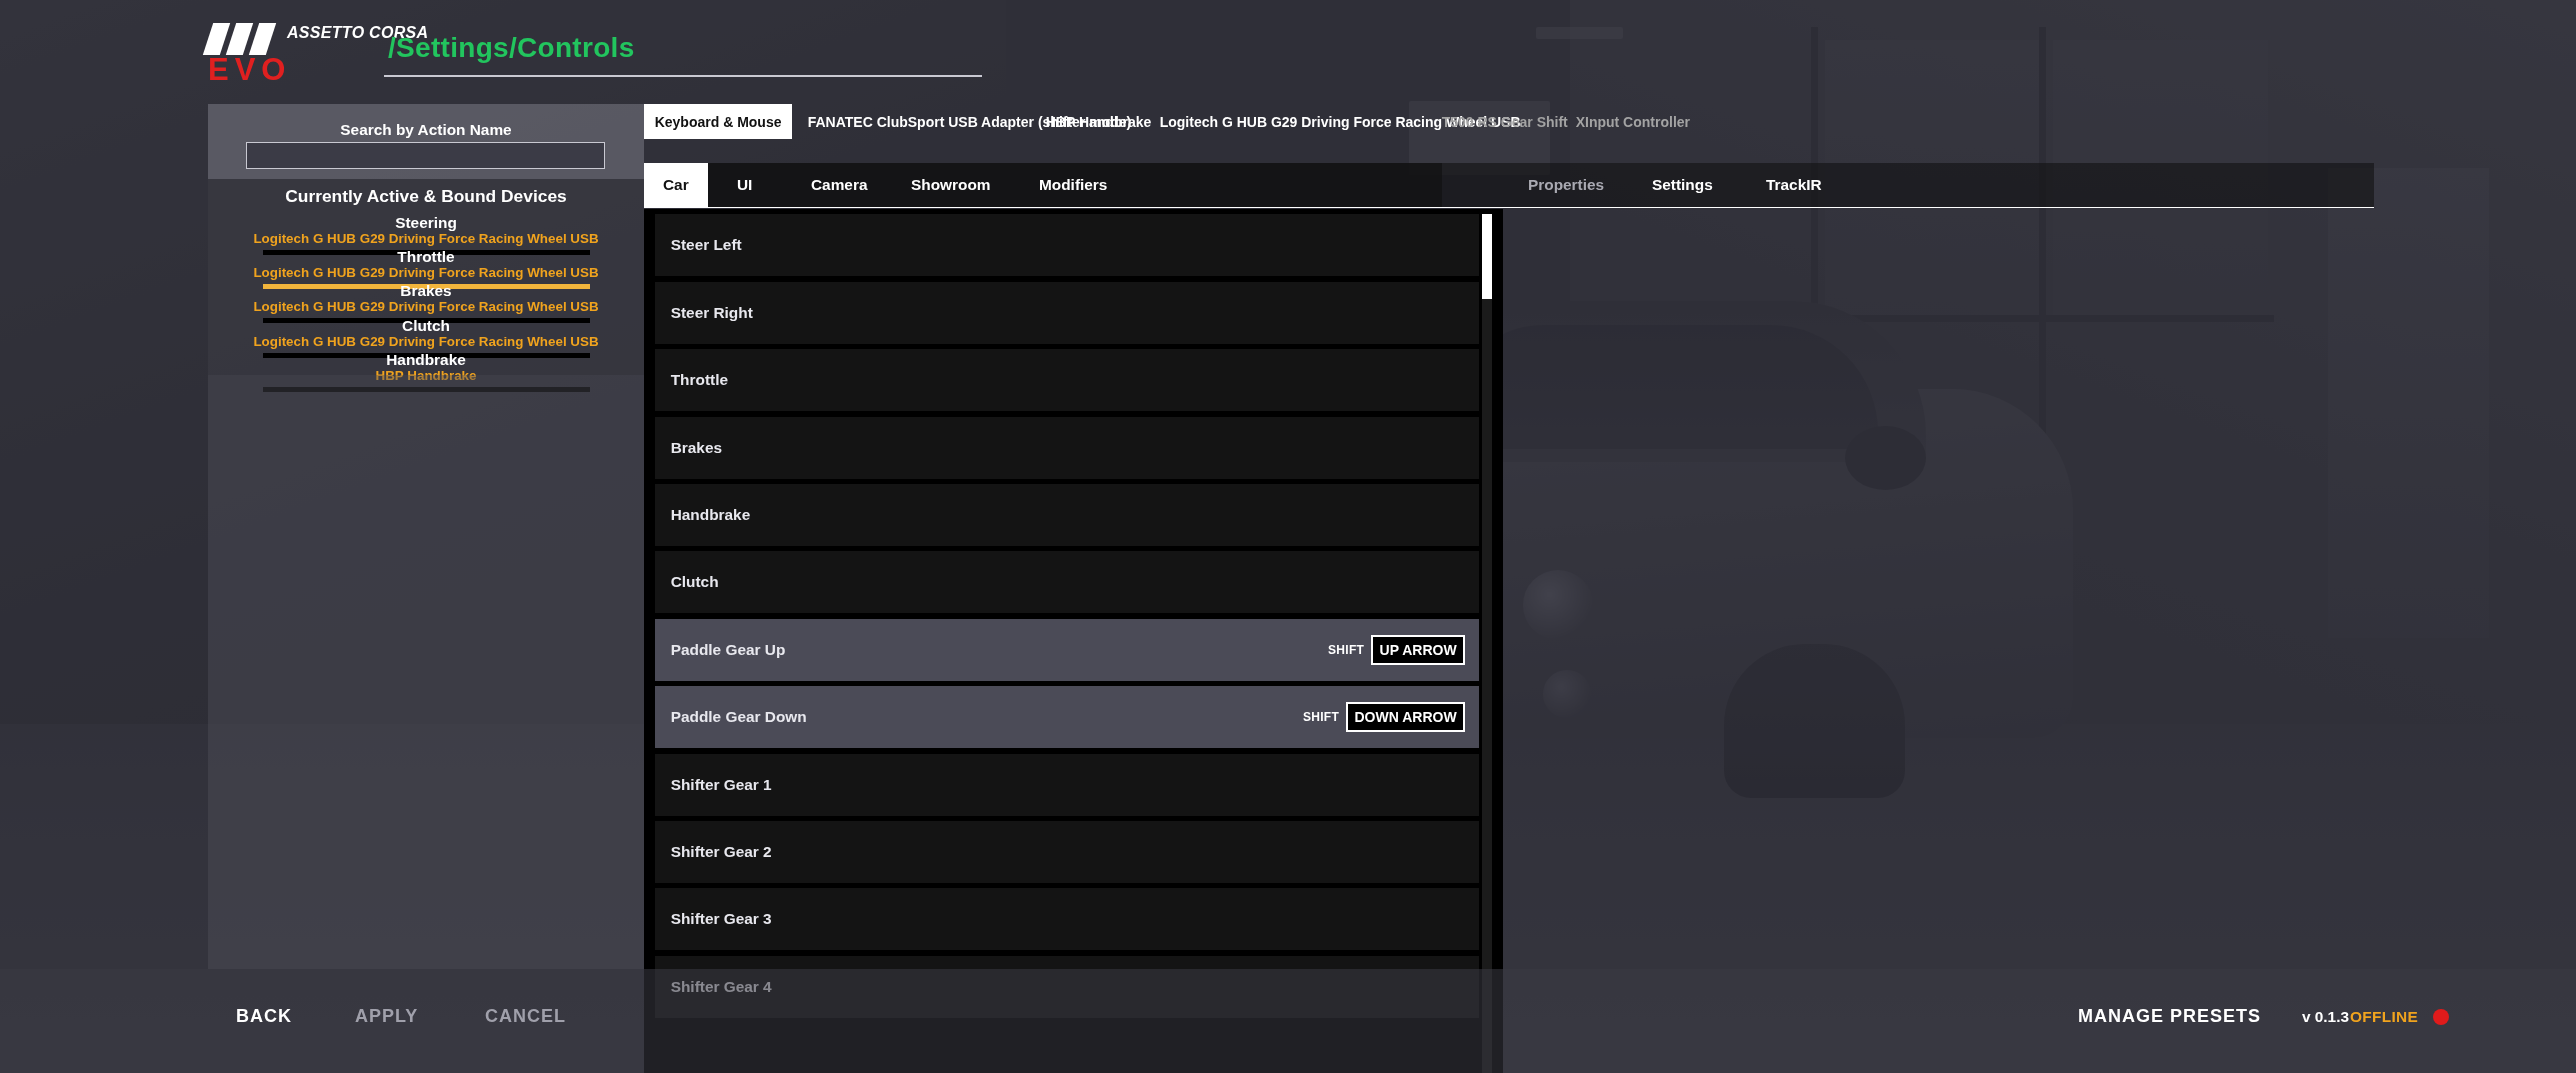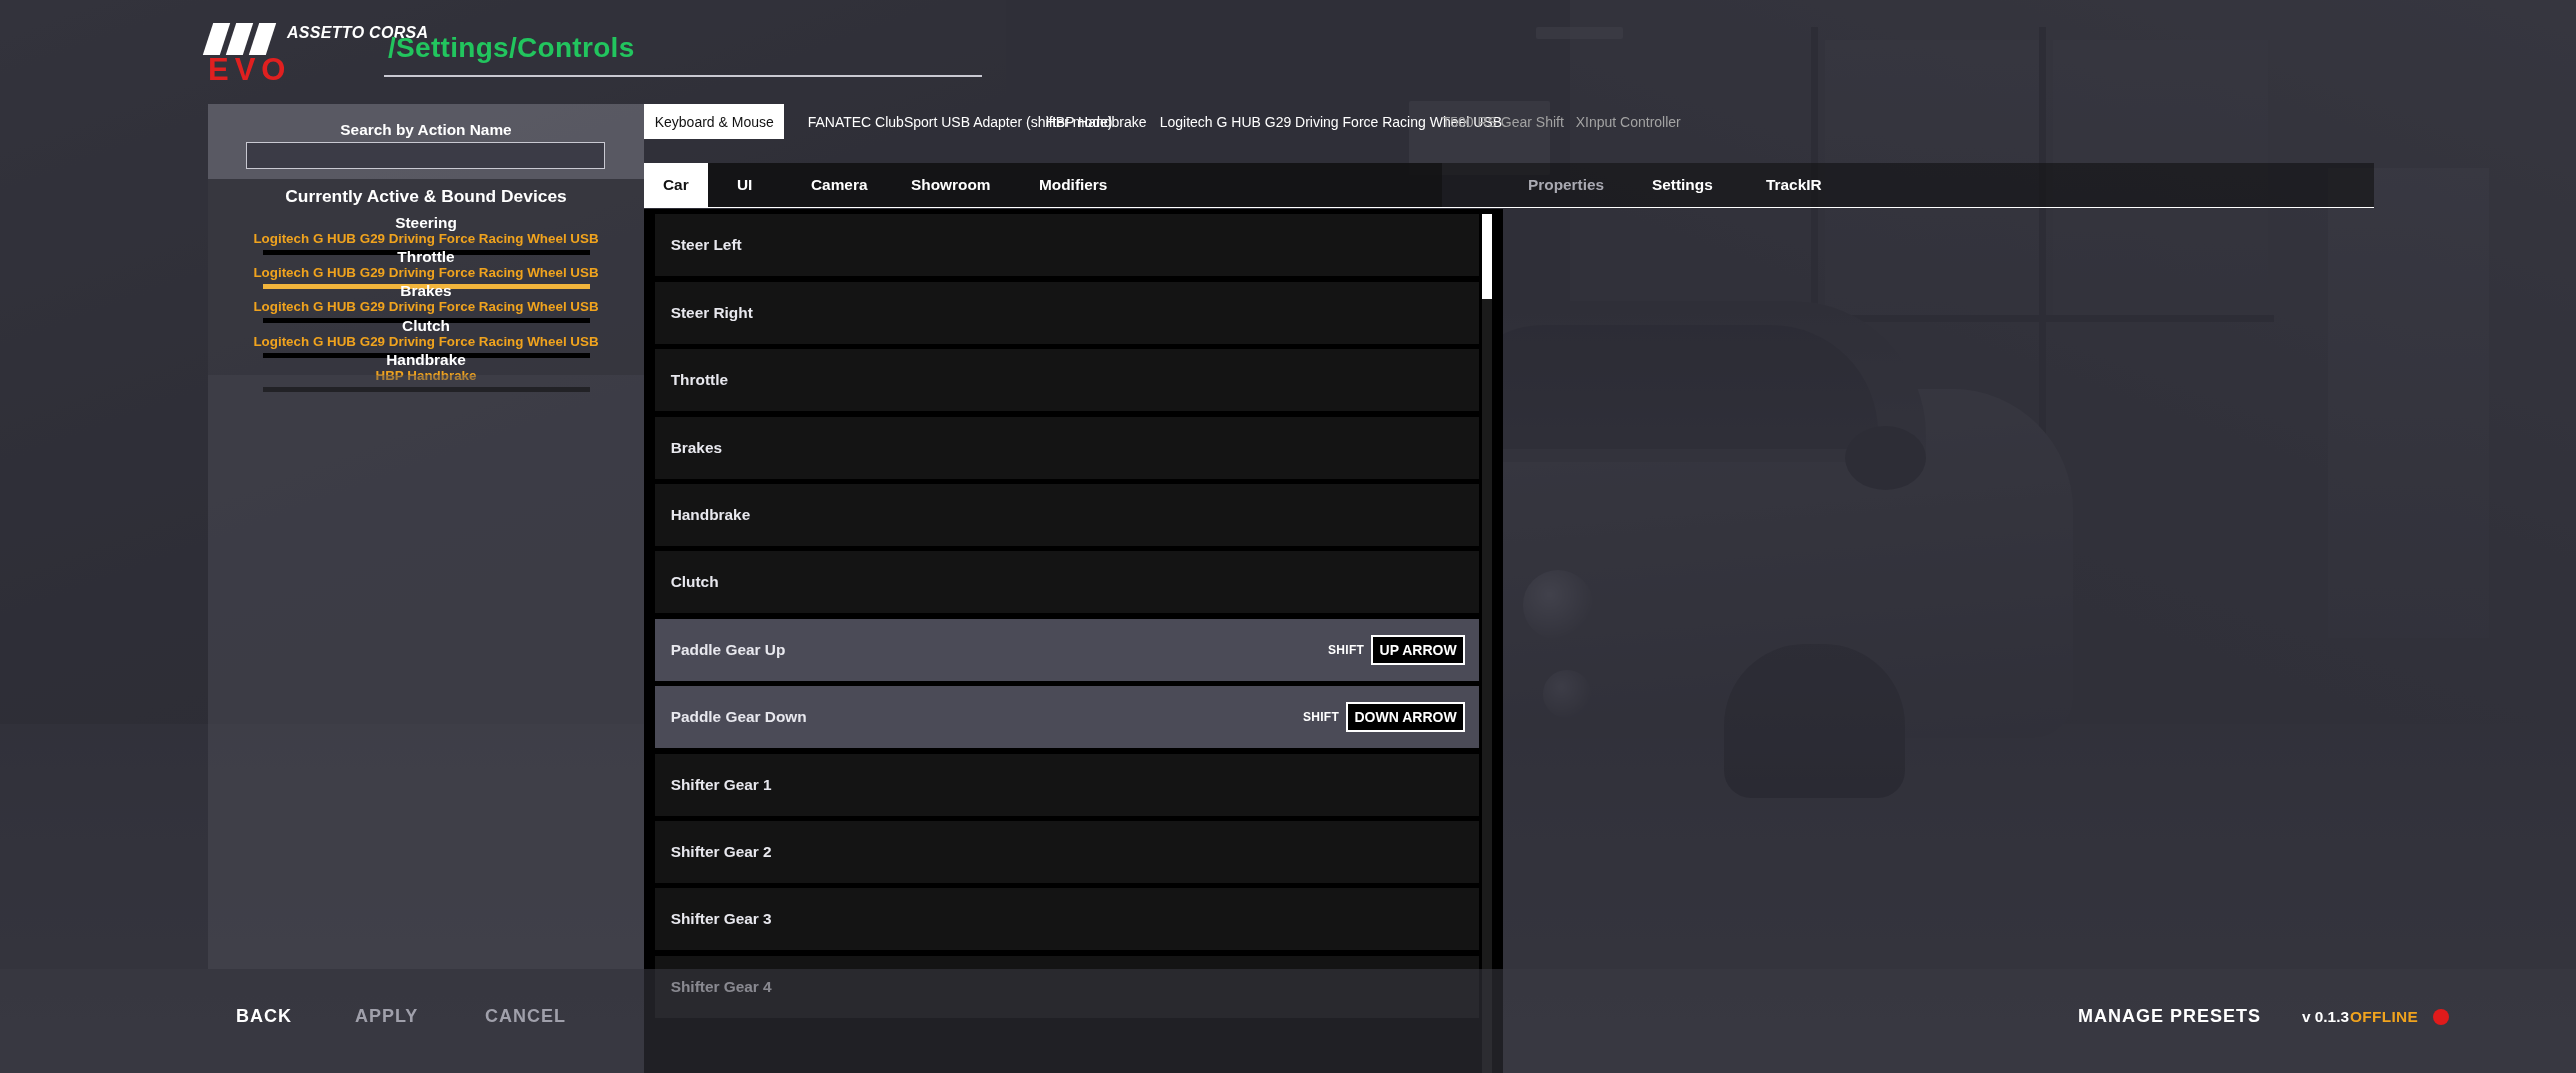--- a/index.html
+++ b/index.html
@@ -102,21 +102,21 @@
   .dev .src{text-align:center;color:#f0a31e;font-size:13.4px;font-weight:bold;line-height:16px;}
   .dev .bar{margin:2.7px auto 0;width:327px;height:5.4px;background:#000;}
   .dev .bar .fill{height:100%;background:#f2b53c;}
   .panel-lower{position:absolute;left:0;top:271px;width:436px;height:594px;
     background:rgba(80,80,90,0.42);}
 
   
   #content{position:absolute;left:644px;top:104px;width:1731px;}
   #device-tabs{position:relative;height:35px;}
   .dtab{position:absolute;top:0;height:35px;display:flex;align-items:center;
-    padding:0 10.7px;box-sizing:border-box;color:#fff;font-size:14px;font-weight:normal;
+    padding:0 10.7px;box-sizing:border-box;color:#fff;font-size:14px;font-weight:bold;
     white-space:nowrap;}
   .dtab.active{background:#fff;color:#111;}
   .dtab.dim{color:#a3a3a3;}
 
   #cat-bar{position:absolute;left:0;top:59px;width:798px;height:44px;
     background:rgba(18,18,20,0.92);border-bottom:1.3px solid #fff;}
   #cat-bar-r{position:absolute;left:798px;top:59px;width:932px;height:44px;
     background:rgba(18,18,20,0.62);border-bottom:1.3px solid #fff;}
   .ctab{position:absolute;top:0;height:44px;display:flex;align-items:center;
     padding:0 19px;box-sizing:border-box;color:#fff;font-size:15.4px;font-weight:bold;

